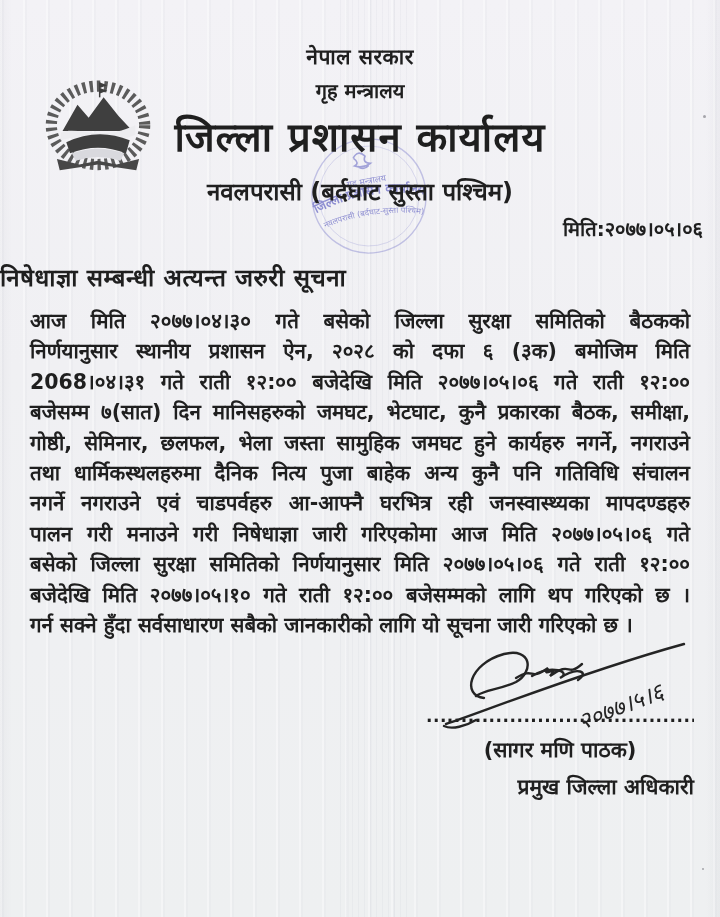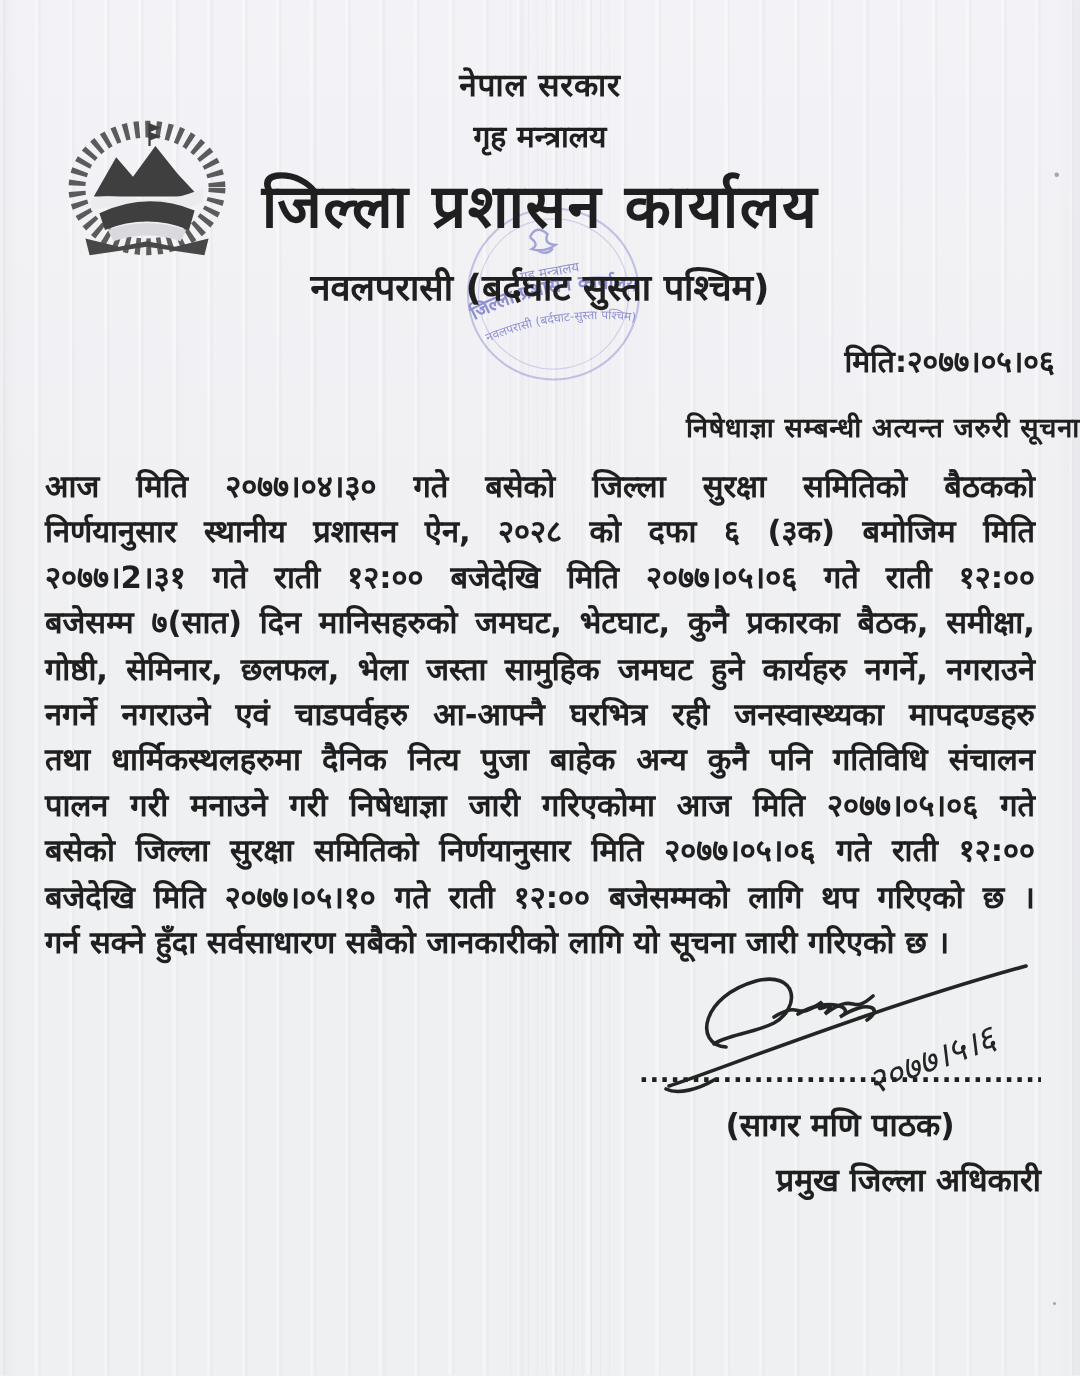--- a/index.html
+++ b/index.html
@@ -22,24 +22,24 @@
   .streak {
     position: absolute; top: 0; bottom: 0; width: 70px; left: 340px;
     background: repeating-linear-gradient(90deg, rgba(150,155,175,.07) 0 1px, rgba(255,255,255,0) 1px 6px);
     pointer-events: none;
   }
   .header { position: relative; text-align: center; padding-top: 42px; z-index: 2; }
   .h-govt { font-size: 21px; font-weight: 700; letter-spacing: .5px; }
   .h-ministry { font-size: 20px; font-weight: 700; margin-top: 7px; }
   .h-office { font-size: 40px; font-weight: 800; margin-top: 4px; letter-spacing: 1px; }
   .h-district { font-size: 24px; font-weight: 700; margin-top: 11px; }
-  .h-date { font-size: 20px; font-weight: 700; text-align: right; padding-right: 17px; margin-top: 20px; }
+  .h-date { font-size: 20px; font-weight: 700; text-align: right; padding-right: 17px; margin-top: 8px; }
   .emblem { position: absolute; left: 42px; top: 78px; width: 112px; height: 104px; z-index: 2; }
   .stamp { position: absolute; left: 290px; top: 130px; width: 158px; height: 132px; z-index: 1; opacity: .62; }
-  .doc-title { text-align: right; font-size: 18px; font-weight: 800; margin-top: 18px; letter-spacing: .5px; position: relative; z-index: 2; }
+  .doc-title { text-align: left; font-size: 24px; font-weight: 800; margin-top: 18px; letter-spacing: .5px; position: relative; z-index: 2; }
   .body-text { margin: 13px 30px 0 30px; position: relative; z-index: 2; }
   .body-line {
     font-size: 20.5px; font-weight: 600; line-height: 30.4px;
     text-align: justify; text-align-last: justify; white-space: normal;
   }
   .body-line.last { text-align-last: left; }
   .sig-area { position: absolute; right: 26px; top: 642px; width: 268px; text-align: center; z-index: 3; }
   .sig-svg { position: absolute; left: 6px; top: -4px; width: 262px; height: 108px; z-index: 4; pointer-events: none; }
   .sig-dots { font-size: 17px; font-weight: 700; letter-spacing: .5px; margin-top: 64px; white-space: nowrap; overflow: hidden; }
   .sig-name { font-size: 21px; font-weight: 700; margin-top: 9px; }
@@ -90,25 +90,25 @@
     <div class="h-office">जिल्ला प्रशासन कार्यालय</div>
     <div class="h-district">नवलपरासी (बर्दघाट सुस्ता पश्चिम)</div>
     <div class="h-date">मिति:२०७७।०५।०६</div>
   </div>
 
   <div class="doc-title">निषेधाज्ञा सम्बन्धी अत्यन्त जरुरी सूचना</div>
 
   <div class="body-text">
     <div class="body-line">आज मिति २०७७।०४।३० गते बसेको जिल्ला सुरक्षा समितिको बैठकको</div>
     <div class="body-line">निर्णयानुसार स्थानीय प्रशासन ऐन, २०२८ को दफा ६ (३क) बमोजिम मिति</div>
-    <div class="body-line">२०७७।2।३१ गते राती १२:०० बजेदेखि मिति २०७७।०५।०६ गते राती १२:००</div>
+    <div class="body-line">2068।०४।३१ गते राती १२:०० बजेदेखि मिति २०७७।०५।०६ गते राती १२:००</div>
     <div class="body-line">बजेसम्म ७(सात) दिन मानिसहरुको जमघट, भेटघाट, कुनै प्रकारका बैठक, समीक्षा,</div>
     <div class="body-line">गोष्ठी, सेमिनार, छलफल, भेला जस्ता सामुहिक जमघट हुने कार्यहरु नगर्ने, नगराउने</div>
+    <div class="body-line">तथा धार्मिकस्थलहरुमा दैनिक नित्य पुजा बाहेक अन्य कुनै पनि गतिविधि संचालन</div>
     <div class="body-line">नगर्ने नगराउने एवं चाडपर्वहरु आ-आफ्नै घरभित्र रही जनस्वास्थ्यका मापदण्डहरु</div>
-    <div class="body-line">तथा धार्मिकस्थलहरुमा दैनिक नित्य पुजा बाहेक अन्य कुनै पनि गतिविधि संचालन</div>
     <div class="body-line">पालन गरी मनाउने गरी निषेधाज्ञा जारी गरिएकोमा आज मिति २०७७।०५।०६ गते</div>
     <div class="body-line">बसेको जिल्ला सुरक्षा समितिको निर्णयानुसार मिति २०७७।०५।०६ गते राती १२:००</div>
     <div class="body-line">बजेदेखि मिति २०७७।०५।१० गते राती १२:०० बजेसम्मको लागि थप गरिएको छ ।</div>
     <div class="body-line last">गर्न सक्ने हुँदा सर्वसाधारण सबैको जानकारीको लागि यो सूचना जारी गरिएको छ ।</div>
   </div>
 
   <div class="sig-area">
     <svg class="sig-svg" viewBox="0 0 262 108">
       <g fill="none" stroke="#242424" stroke-width="2.4" stroke-linecap="round">
         <path d="M14,86 C40,78 150,34 252,6"></path>

